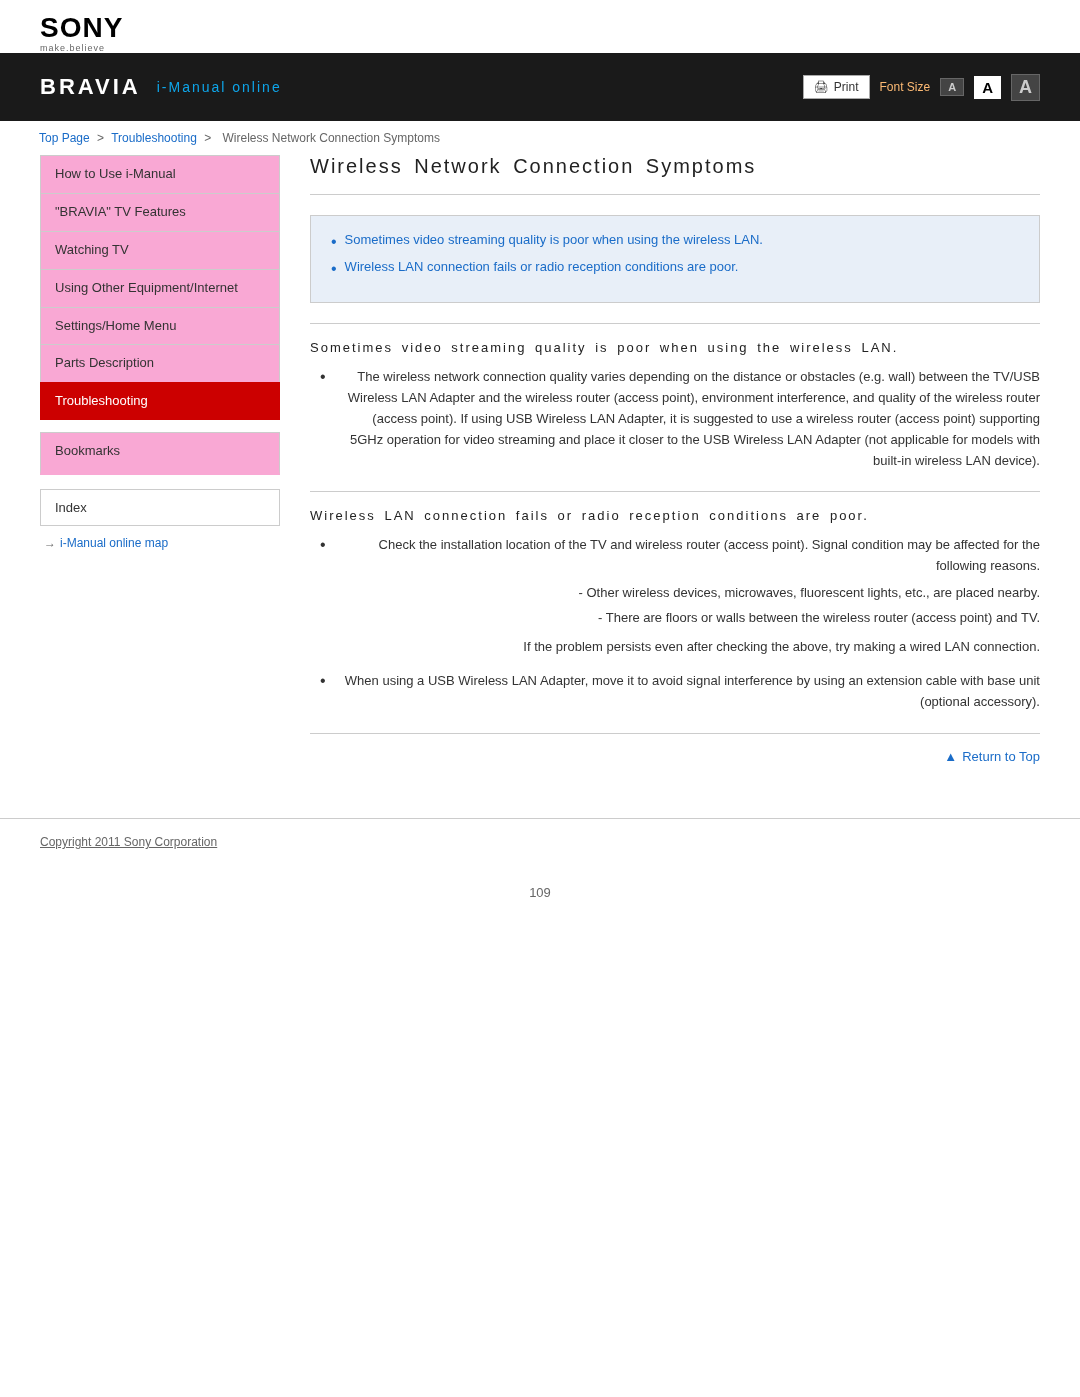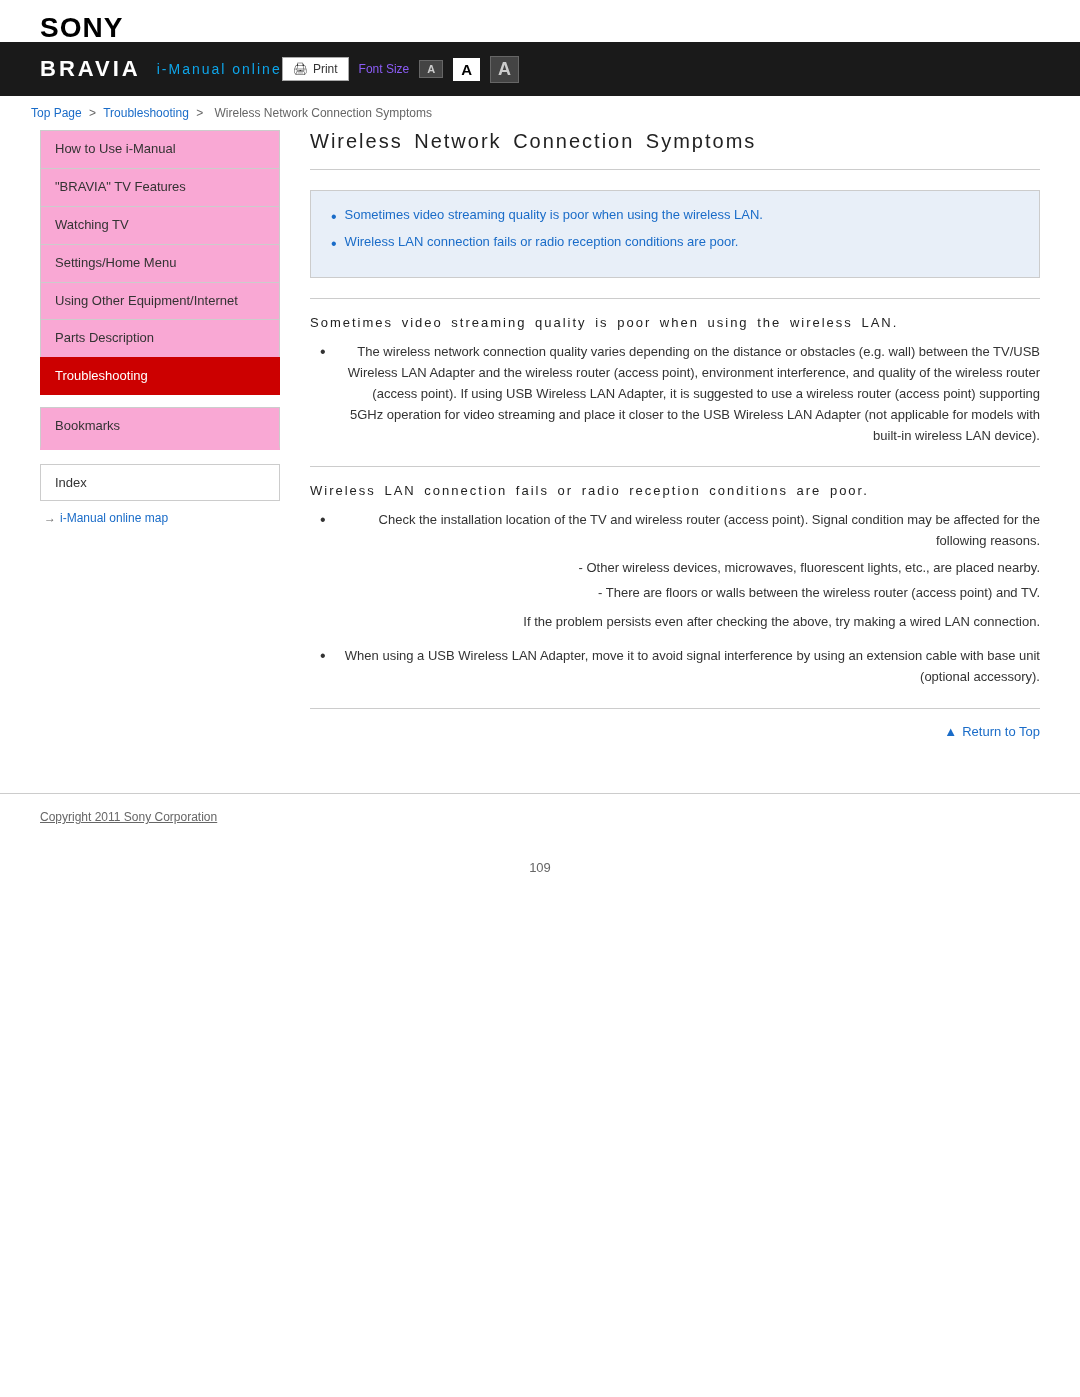--- a/index.html
+++ b/index.html
@@ -4,33 +4,33 @@
   <style>
     * { margin: 0; padding: 0; box-sizing: border-box; }
     body { font-family: Arial, sans-serif; background: #fff; color: #333; font-size: 14px; width: 1080px; min-height: 1397px; }
 
     
     .header { padding: 14px 40px 0 40px; background: #fff; }
     .sony-logo { font-size: 28px; font-weight: 900; letter-spacing: 1px; color: #000; font-family: 'Arial Black', Arial, sans-serif; line-height: 1; }
     .sony-tagline { font-size: 9px; color: #666; letter-spacing: 1px; margin-top: 1px; }
 
     
-    .navbar { background: #1a1a1a; display: flex; align-items: center; padding: 0 40px; height: 54px; }
+    .navbar { background: #1a1a1a; display: flex; align-items: center; justify-content: space-between; padding: 0 40px; height: 68px; }
     .navbar-brand { display: flex; align-items: center; gap: 16px; }
     .bravia-text { color: #fff; font-size: 22px; font-weight: 900; letter-spacing: 3px; font-family: 'Arial Black', Arial, sans-serif; }
     .imanual-text { color: #0ea5e9; font-size: 14px; letter-spacing: 2px; }
     .navbar-actions { display: flex; align-items: center; gap: 10px; }
     .print-btn { background: #fff; border: 1px solid #aaa; padding: 4px 10px; font-size: 12px; cursor: pointer; display: flex; align-items: center; gap: 5px; color: #333; }
-    .font-size-label { color: #8b5cf6; font-size: 12px; }
+    .font-size-label { color: #fdba74; font-size: 12px; }
     .font-btn { background: #444; border: 1px solid #666; color: #ccc; cursor: pointer; padding: 2px 7px; font-weight: bold; }
     .font-btn.active { background: #fff; color: #000; border: 1px solid #fff; }
     .font-btn.large { font-size: 18px; }
 
     
-    .breadcrumb { padding: 10px 31px; font-size: 12px; color: #666; }
+    .breadcrumb { padding: 10px 39px; font-size: 12px; color: #666; }
     .breadcrumb a { color: #1a6cc8; text-decoration: none; }
     .breadcrumb span { color: #666; margin: 0 4px; }
 
     
     .main-layout { display: flex; padding: 0 40px; gap: 0; }
 
     
     .sidebar { width: 240px; flex-shrink: 0; margin-right: 30px; }
     .sidebar-item { border: 1px solid #ccc; border-bottom: none; padding: 10px 14px; font-size: 13px; cursor: pointer; background: #f9a8d4; color: #333; line-height: 1.3; }
     .sidebar-item:last-of-type { border-bottom: 1px solid #ccc; }
@@ -67,20 +67,21 @@
     
     .footer { border-top: 1px solid #ccc; padding: 16px 40px; font-size: 12px; color: #666; text-decoration: underline; }
     .page-number { text-align: center; font-size: 13px; color: #666; padding: 20px 0 10px; }
   </style>
 </head>
 <body>
 
 <div class="header">
   <div>
     <div class="sony-logo">SONY</div>
+    <div class="sony-tagline">make.believe</div>
   </div>
 </div>
 
 <div class="navbar">
   <div class="navbar-brand">
     <span class="bravia-text">BRAVIA</span>
     <span class="imanual-text">i-Manual online</span>
   </div>
   <div class="navbar-actions">
     <button class="print-btn">
@@ -101,22 +102,22 @@
   <span>&gt;</span>
   <span>Wireless Network Connection Symptoms</span>
 </div>
 
 <div class="main-layout">
 
   <div class="sidebar">
     <div class="sidebar-item">How to Use i-Manual</div>
     <div class="sidebar-item">"BRAVIA" TV Features</div>
     <div class="sidebar-item">Watching TV</div>
+    <div class="sidebar-item">Using Other Equipment/Internet</div>
     <div class="sidebar-item">Settings/Home Menu</div>
-    <div class="sidebar-item">Using Other Equipment/Internet</div>
     <div class="sidebar-item">Parts Description</div>
     <div class="sidebar-item active">Troubleshooting</div>
     <div class="sidebar-item" style="border-bottom: 5px solid #f9a8d4; margin-top: 12px;">Bookmarks</div>
 
     <div class="sidebar-index">Index</div>
 
     <a class="sidebar-map" href="#">
       <span class="arrow-icon">→</span>
       <span>i-Manual online map</span>
     </a>

